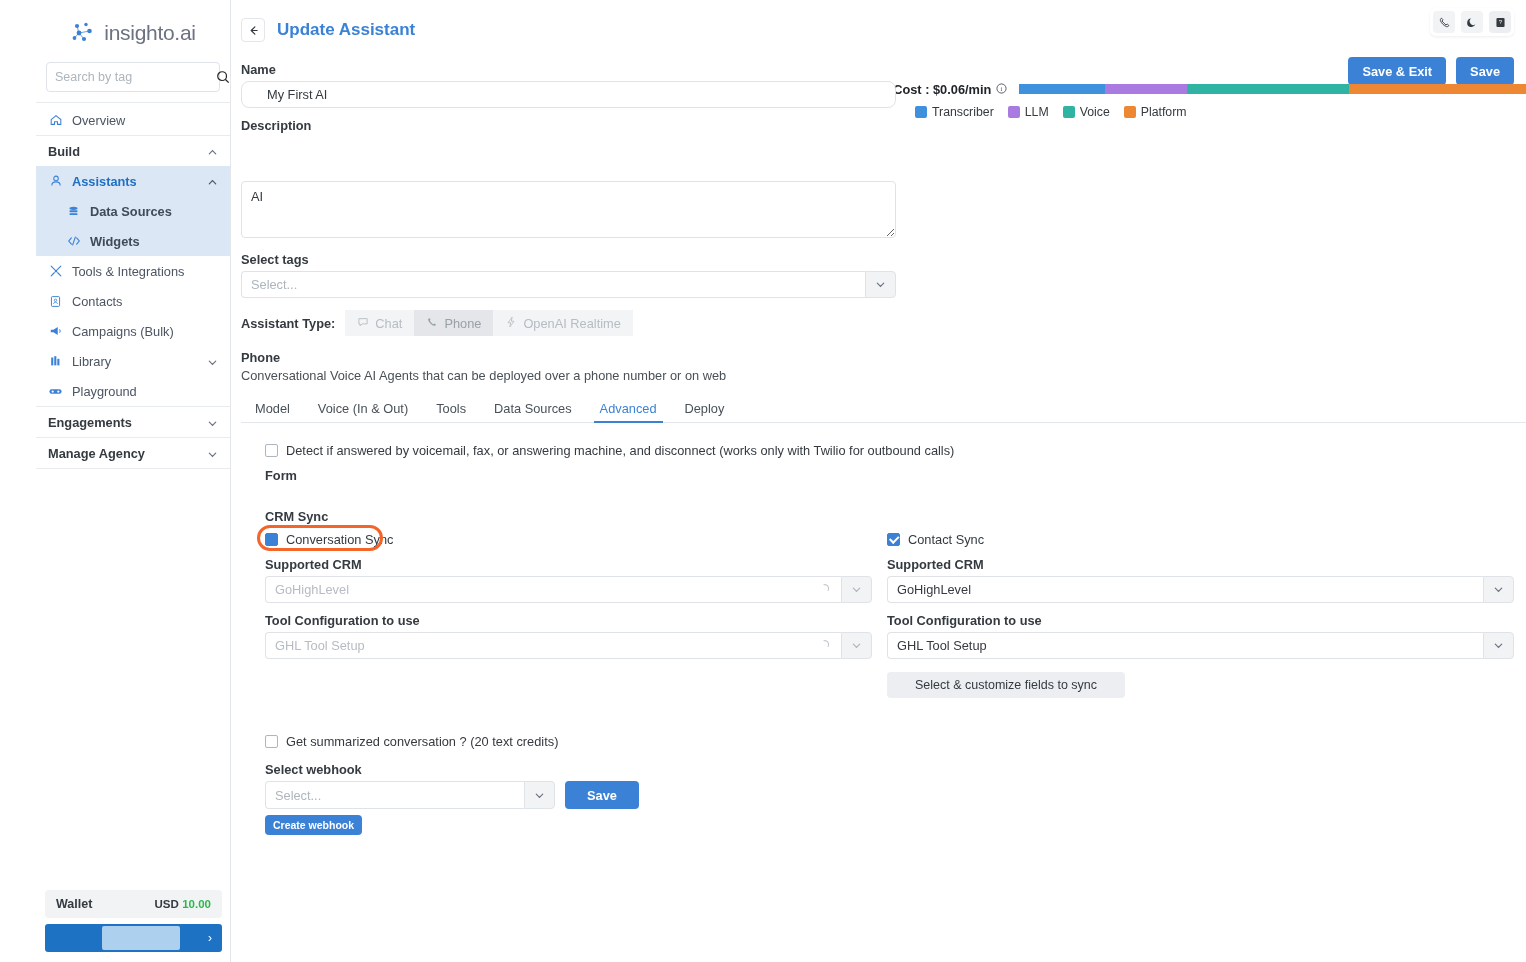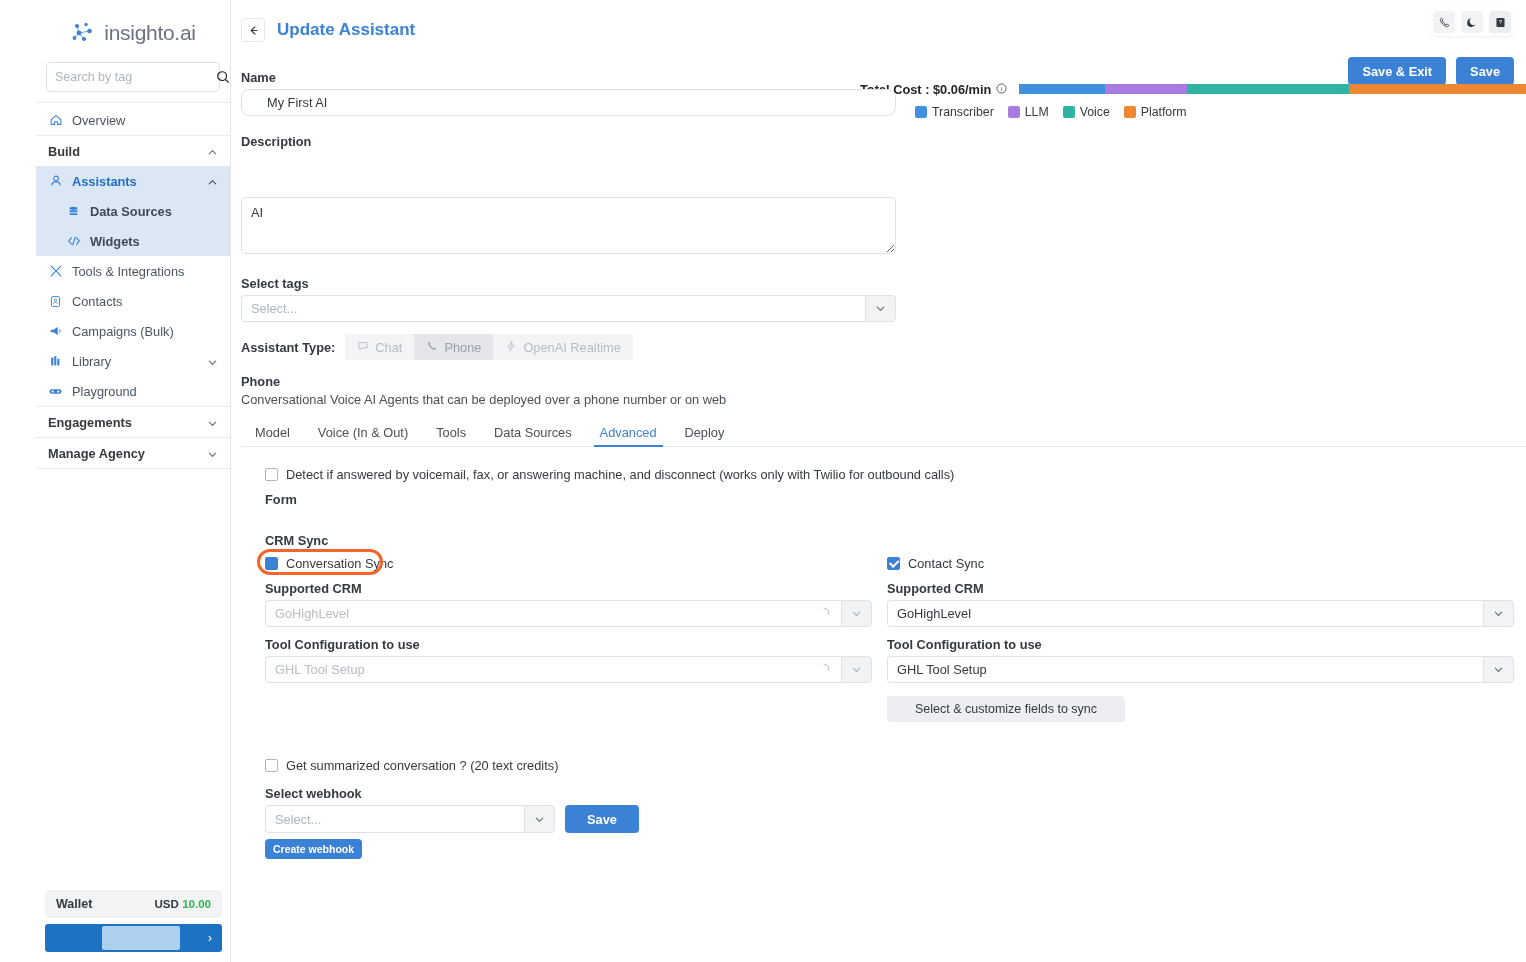--- a/index.html
+++ b/index.html
@@ -109,21 +109,21 @@
     position: absolute; top: 57px; right: 12px; display: flex; gap: 10px;
   }
   .btn-primary {
     background: #3b82d6; color: #fff; border: none; border-radius: 4px;
     height: 28px; padding: 0 14px; font-size: 12.8px; font-weight: bold;
     cursor: pointer; font-family: "Liberation Sans", sans-serif;
   }
 
   .content { padding: 0 12px 0 10px; position: relative; }
 
-  .field-label { font-size: 12.8px; color: #343a40; font-weight: bold; margin-bottom: 4px; margin-top: 8px; }
+  .field-label { font-size: 12.8px; color: #343a40; font-weight: bold; margin-bottom: 4px; }
   .form-col { width: 655px; }
   .text-input {
     width: 100%; height: 27px; border: 1px solid #dfe3e8; border-radius: 8px;
     padding: 0 25px; font-size: 12.8px; color: #343a40; outline: none;
     font-family: "Liberation Sans", sans-serif; background: #fff;
   }
   .text-area {
     width: 100%; height: 57px; border: 1px solid #dfe3e8; border-radius: 4px;
     padding: 7px 9px; font-size: 12.8px; color: #343a40; outline: none;
     font-family: "Liberation Sans", sans-serif; resize: vertical; background: #fff; margin-top: 44px;

